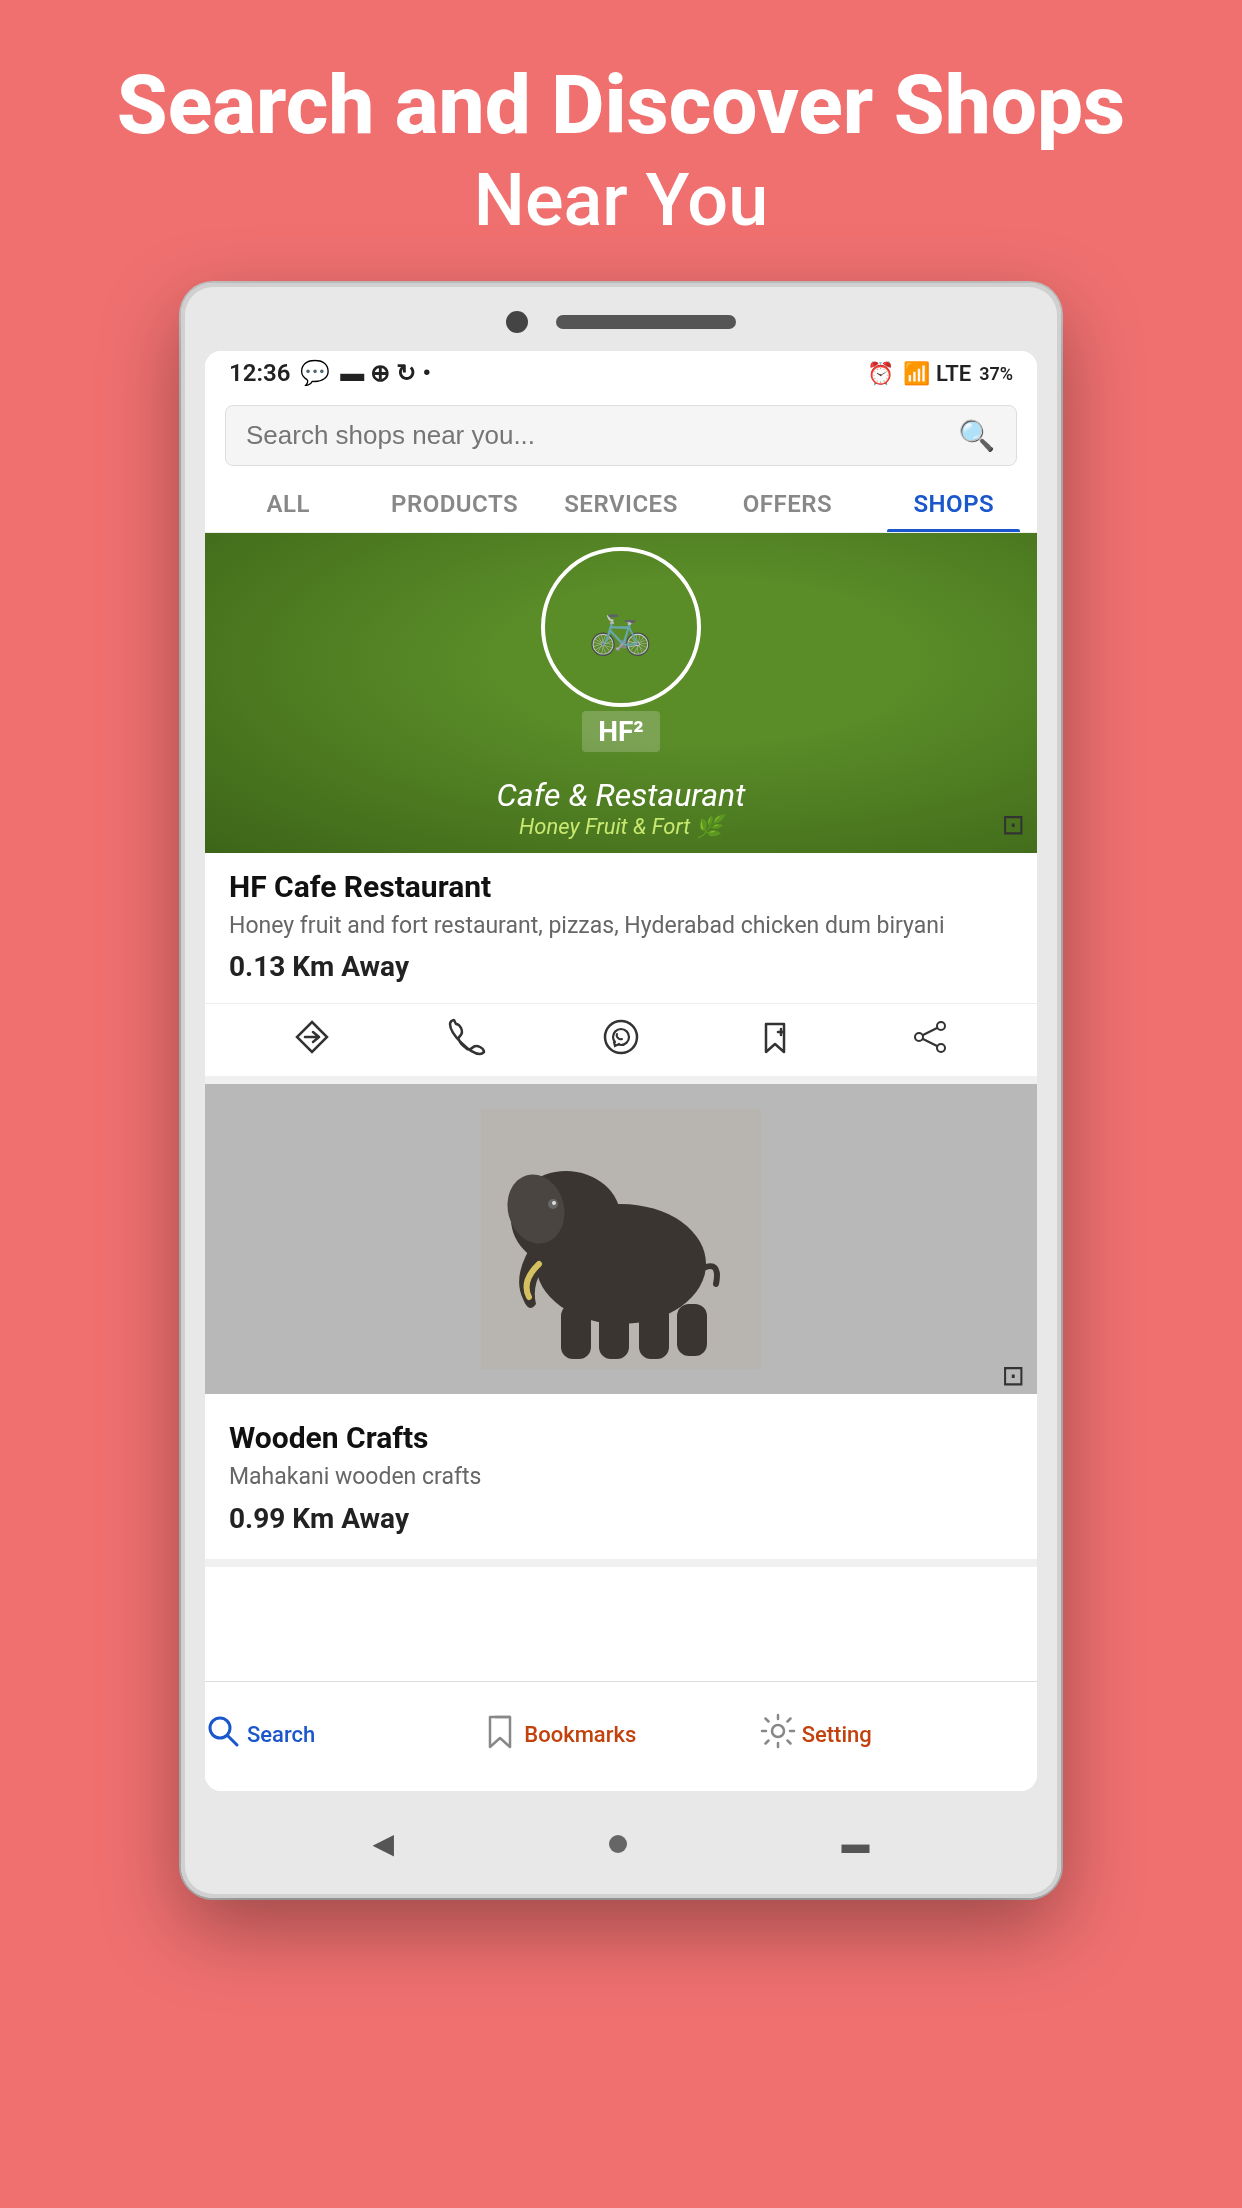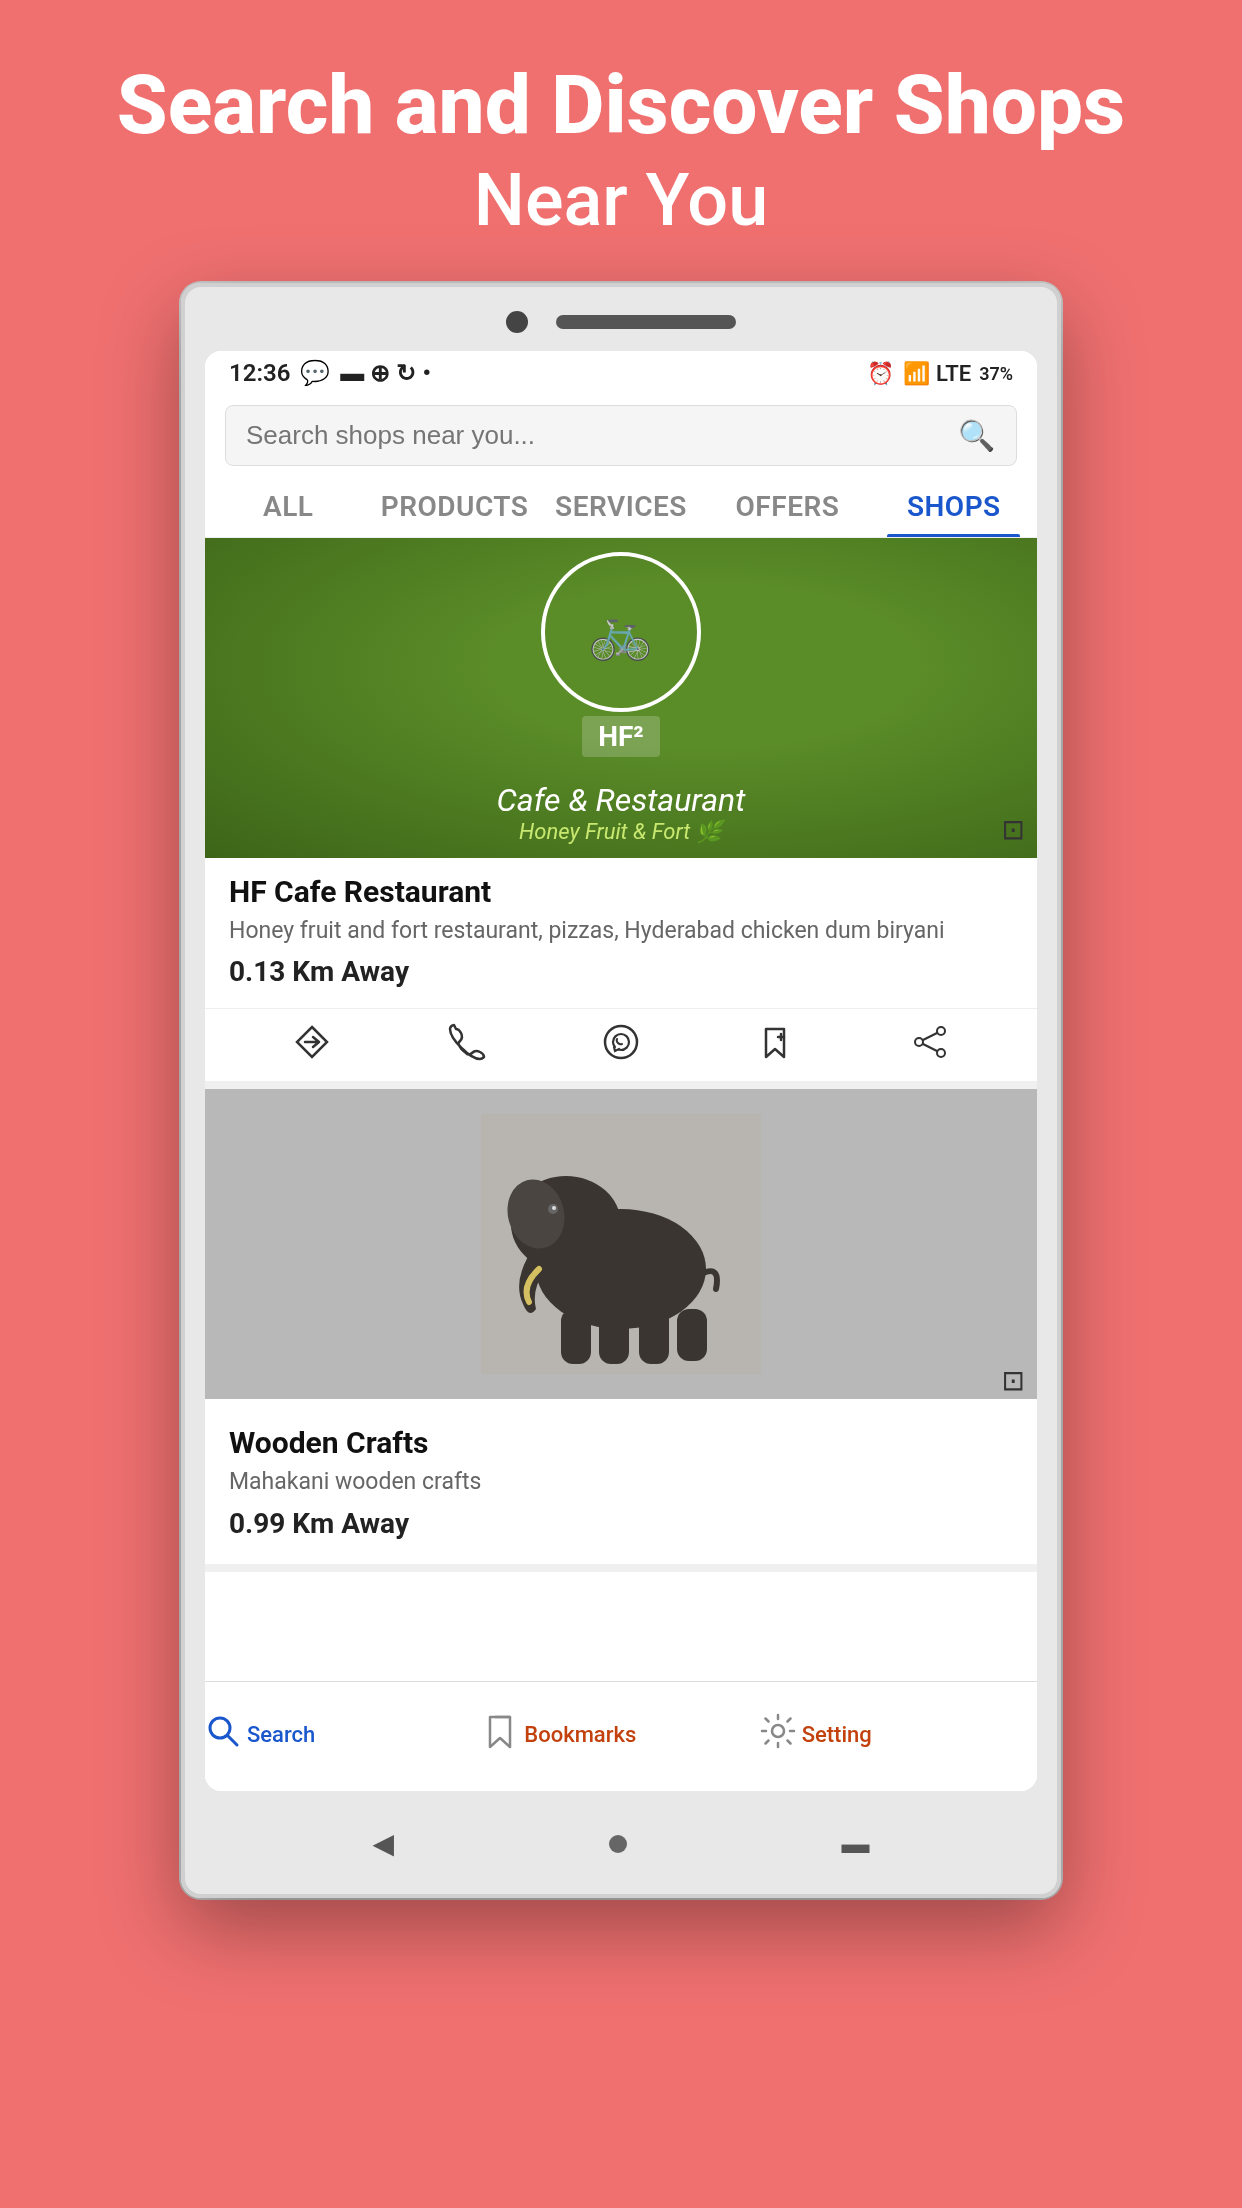--- a/index.html
+++ b/index.html
@@ -37,21 +37,21 @@
     
     .phone-wrapper {
       display: flex;
       justify-content: center;
       align-items: flex-start;
     }
 
     .phone-outer {
       width: 880px;
       background: #e8e8e8;
-      border-radius: 20px;
+      border-radius: 32px;
       padding: 28px 24px;
       box-shadow:
         inset 0 0 0 4px #d0d0d0,
         0 30px 80px rgba(0,0,0,0.35),
         0 0 0 2px #c8c8c8;
       position: relative;
     }
 
     
     .phone-top-bar {
@@ -138,21 +138,21 @@
       display: flex;
       border-bottom: 1px solid #eee;
       background: white;
       overflow: hidden;
     }
 
     .tab {
       flex: 1;
       text-align: center;
       padding: 14px 4px;
-      font-size: 28px;
+      font-size: 24px;
       font-weight: 600;
       color: #888;
       letter-spacing: 0.5px;
       cursor: pointer;
       position: relative;
     }
 
     .tab.active {
       color: #1a56cc;
     }

